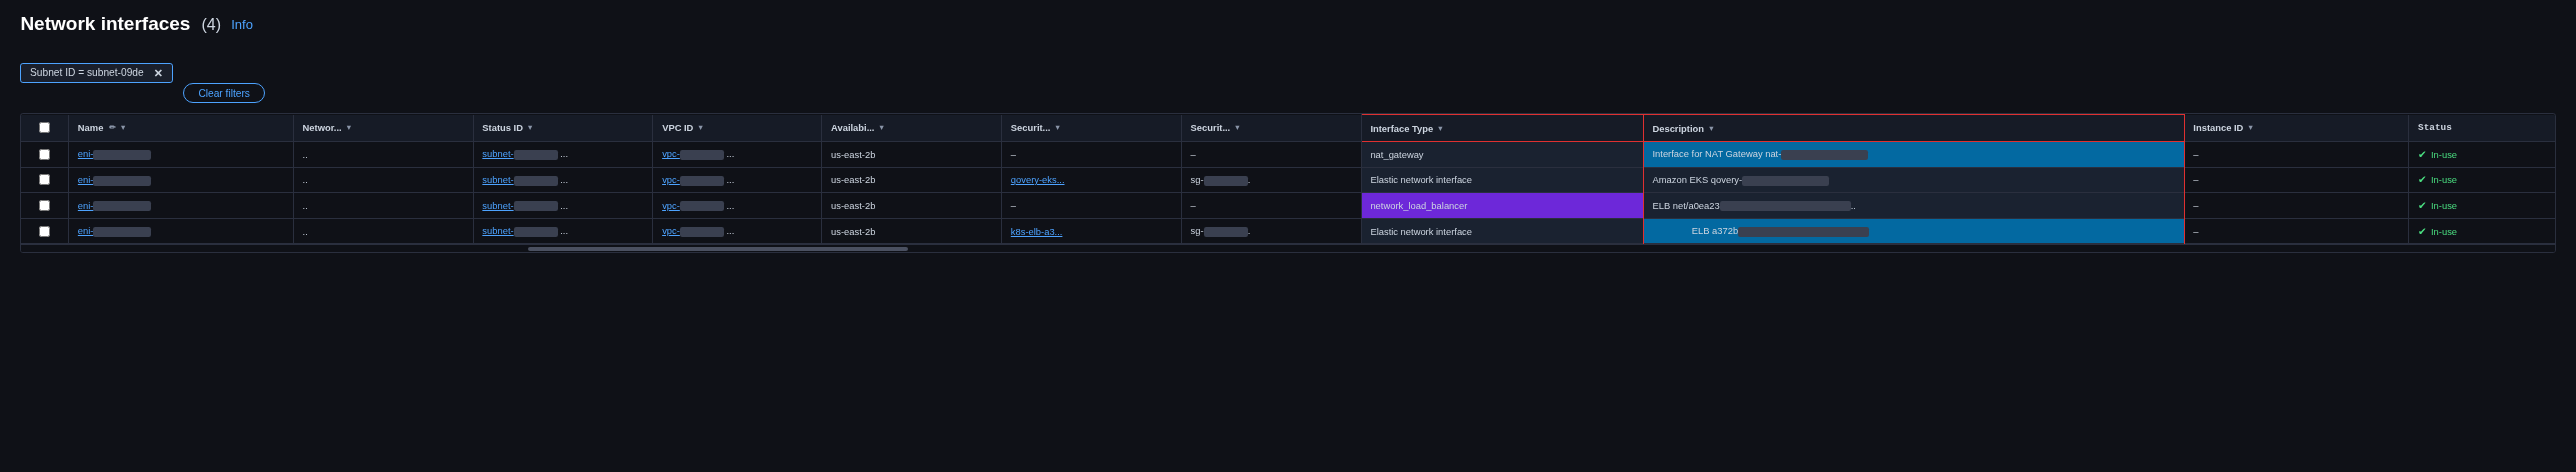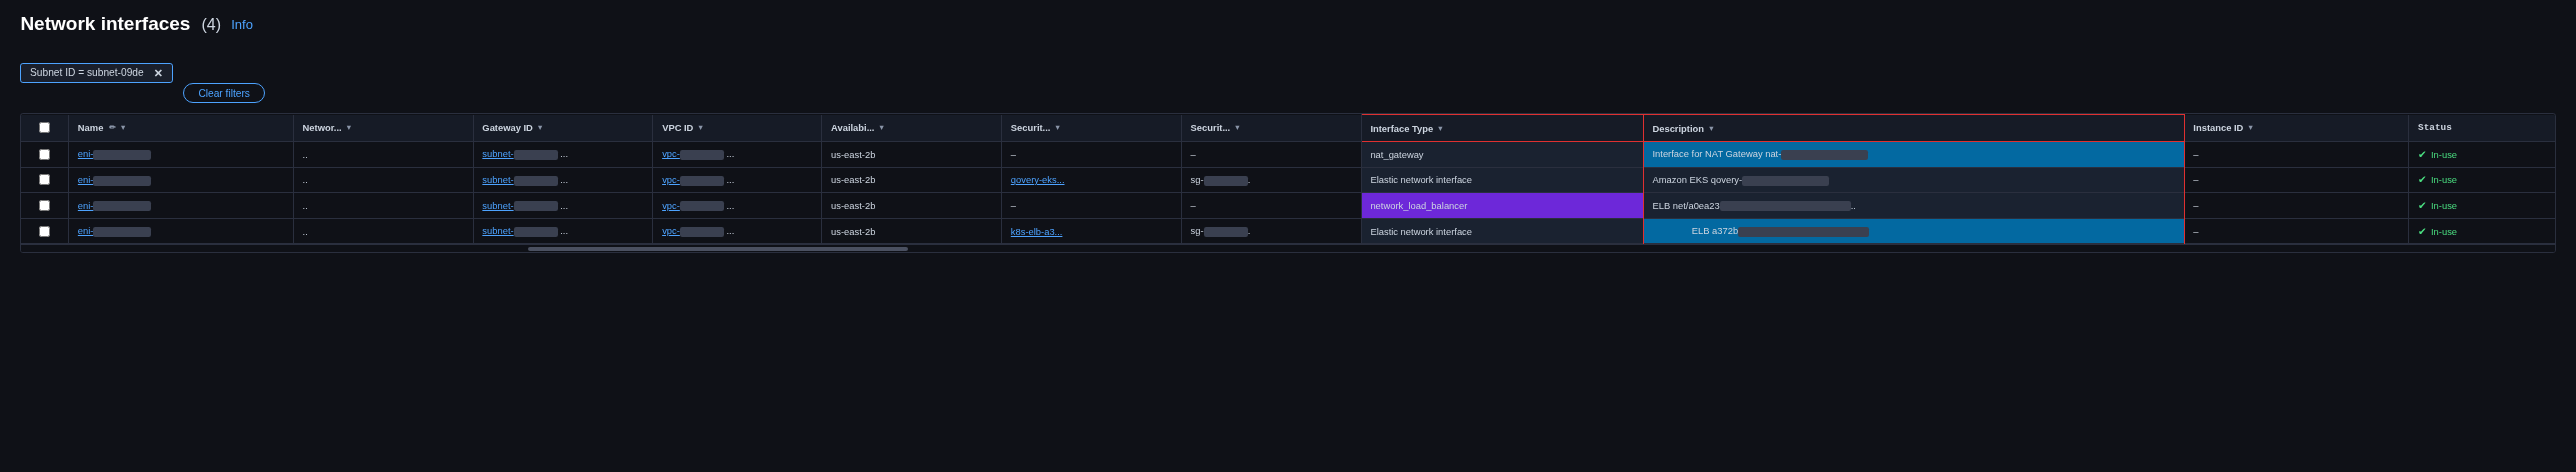--- a/index.html
+++ b/index.html
@@ -280,21 +280,21 @@
             </div>
           </th>
           <th class="col-network">
             <div class="th-inner">
               <span>Networ...</span>
               <span class="sort-icon">▼</span>
             </div>
           </th>
           <th class="col-subnet">
             <div class="th-inner">
-              <span>Gateway ID</span>
+              <span>Status ID</span>
               <span class="sort-icon">▼</span>
             </div>
           </th>
           <th class="col-vpc">
             <div class="th-inner">
               <span>VPC ID</span>
               <span class="sort-icon">▼</span>
             </div>
           </th>
           <th class="col-avail">

